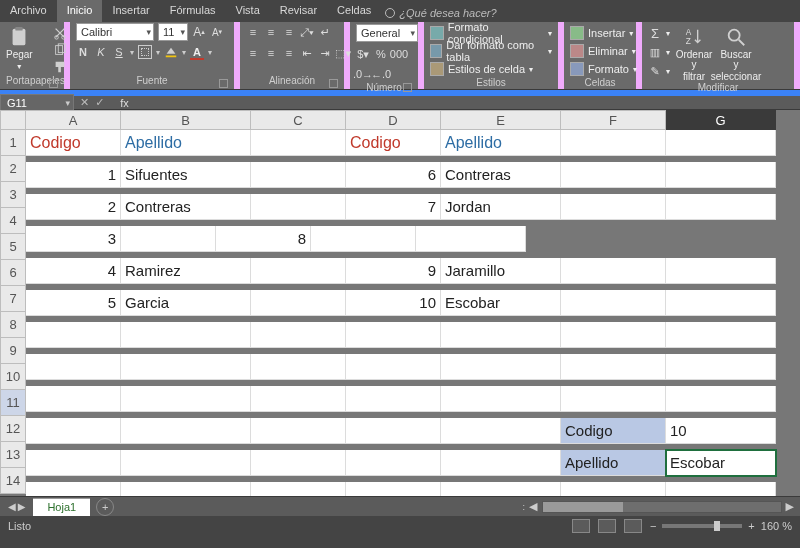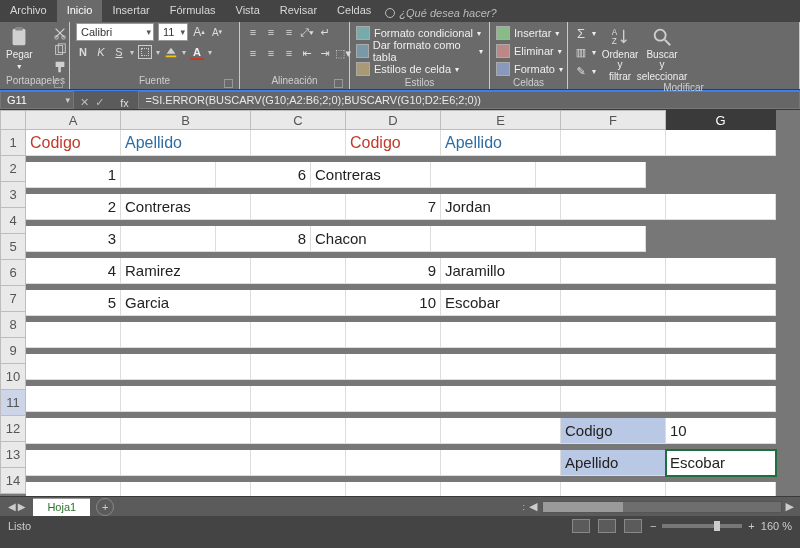--- a/index.html
+++ b/index.html
@@ -8,36 +8,36 @@
   .menubar { display:flex; align-items:stretch; height:22px; background:#444; color:#d8d8d8; font-size:11px; }
   .menubar .tab { padding:4px 10px 0 10px; cursor:default; }
   .menubar .tab.active { background:#6a6a6a; color:#fff; }
   .menubar .spacer { flex:1; }
   .menubar .help { display:flex; align-items:center; gap:4px; color:#bbb; padding:4px 8px 0 4px; font-style:italic;}
   .menubar .help .bulb { width:10px;height:10px;border:1px solid #bbb;border-radius:50%; display:inline-block;}
   .menubar .share { display:flex; align-items:center; gap:4px; padding:4px 12px 0 8px; color:#ddd;}
   .menubar .share svg { width:12px;height:12px; }
   
   .ribbon { display:flex; height:68px; background:#6a6a6a; color:#eee; font-size:10px; border-bottom:1px solid #3a3a3a;}
-  .group { display:flex; flex-direction:column; border-right:1px solid #f0abfc; padding:2px 6px 0 6px; position:relative;}
+  .group { display:flex; flex-direction:column; border-right:6px solid #f0abfc; padding:2px 6px 0 6px; position:relative;}
   .group .body { flex:1; display:flex; align-items:flex-start; gap:20px; }
   .group .label { height:14px; text-align:center; color:#cfcfcf; font-size:10px; position:relative;}
   .group .label .launcher { position:absolute; right:0; bottom:1px; width:9px;height:9px; border:1px solid #999; }
   .big-btn { display:flex; flex-direction:column; align-items:center; justify-content:center; width:36px; gap:2px; padding-top:2px;}
   .big-btn .icn { width:22px;height:22px; }
   .big-btn span { font-size:10px; color:#eee; line-height:10px; text-align:center;}
   .mini-stack { display:flex; flex-direction:column; gap:3px; padding-top:2px;}
   .mini-row { display:flex; gap:4px; align-items:center; height:16px;}
   .mini-icn { width:14px;height:14px; background:#888; border:1px solid #aaa; }
   .sel { background:#fff; color:#333; border:1px solid #999; font-size:11px; height:18px; display:flex; align-items:center; padding:0 14px 0 4px; position:relative;}
   .sel::after{content:"▾"; position:absolute; right:2px; font-size:9px; color:#555;}
   .ribbon-text { font-size:11px; color:#eee; }
   .btnlet { width:14px;height:14px; display:flex;align-items:center;justify-content:center; color:#ddd; font-size:11px;}
   
-  .fbar { display:flex; align-items:flex-end; height:20px; background:#5b5b5b; border-top:1px solid #3b82f6; border-bottom:1px solid #3a3a3a;}
+  .fbar { display:flex; align-items:center; height:20px; background:#5b5b5b; border-top:6px solid #3b82f6; border-bottom:1px solid #3a3a3a;}
   .namebox { width:74px; height:18px; background:#666; color:#fff; font-size:11px; display:flex; align-items:center; padding:0 14px 0 6px; border:1px solid #777; position:relative;}
   .namebox::after{content:"▾"; position:absolute; right:3px; font-size:9px; color:#ccc;}
   .fbar .fx { width:28px; text-align:center; color:#ddd; font-size:11px;}
   .fbar .ops { display:flex; gap:6px; padding:0 6px; color:#bbb; font-size:11px;}
   .formula { flex:1; background:#666; color:#e8e8e8; font-size:11px; height:18px; display:flex; align-items:center; padding:0 6px; border:1px solid #777;}
   
   .sheet { position:relative; height:386px; background:#777; display:flex; }
   .rowhdrs { display:flex; flex-direction:column; }
   .corner { width:26px; height:20px; background:#e9e9e9; border:1px solid #bdbdbd; }
   .rowhdr { width:26px; height:26px; background:#e9e9e9; border:1px solid #bdbdbd; border-top:none; color:#555; font-size:13px; display:flex; align-items:center; justify-content:center;}
@@ -173,20 +173,37 @@
         <span class="btnlet">≡</span>
         <span class="btnlet">≡</span>
         <span class="btnlet">⇤</span>
         <span class="btnlet">⇥</span>
         <span class="btnlet">⬚▾</span>
       </div>
     </div>
     <div class="label"><span>Alineación</span><span class="launcher"></span></div>
   </div>
 
+  <div class="group" style="width:74px">
+    <div class="body" style="flex-direction:column;gap:4px">
+      <div class="sel" style="width:62px">
+          <span>General</span>
+        </div>
+      <div class="mini-row">
+        <span class="btnlet">$▾</span>
+        <span class="btnlet">%</span>
+        <span class="btnlet">000</span>
+      </div>
+      <div class="mini-row">
+        <span class="btnlet">.0→</span>
+        <span class="btnlet">←.0</span>
+      </div>
+    </div>
+    <div class="label"><span>Número</span><span class="launcher"></span></div>
+  </div>
 
   <div class="group" style="width:140px">
     <div class="body" style="flex-direction:column;gap:2px;padding-top:1px">
       <div class="mini-row">
           <span class="mini-icn" style="background:#7aa"></span>
           <span class="ribbon-text">Formato condicional</span>
           <span style="font-size:8px">▾</span>
         </div>
       <div class="mini-row">
           <span class="mini-icn" style="background:#79a"></span>
@@ -263,23 +280,20 @@
 
 <div class="fbar">
   <div class="namebox">
       <span>G11</span>
     </div>
   <div class="ops">
     <span>✕</span>
     <span>✓</span>
   </div>
   <div class="fx">fx</div>
-  <div class="formula">
-      <span>=SI.ERROR(BUSCARV(G10;A2:B6;2;0);BUSCARV(G10;D2:E6;2;0))</span>
-    </div>
 </div>
 
 <div class="sheet">
   <div class="rowhdrs">
     <div class="corner"></div>
     <div class="rowhdr">1</div>
     <div class="rowhdr">2</div>
     <div class="rowhdr">3</div>
     <div class="rowhdr">4</div>
     <div class="rowhdr">5</div>
@@ -310,40 +324,40 @@
         <div class="cell cB hdrB">Apellido</div>
         <div class="cell cC"></div>
         <div class="cell cD hdrA">Codigo</div>
         <div class="cell cE hdrB">Apellido</div>
         <div class="cell cF"></div>
         <div class="cell cG"></div>
       </div>
 
       <div class="row">
           <div class="cell cA num">1</div>
+          <div class="cell cB">Sifuentes</div>
           <div class="cell cC"></div>
           <div class="cell cD num">6</div>
           <div class="cell cE">Contreras</div>
           <div class="cell cF"></div>
           <div class="cell cG"></div>
         </div>
       <div class="row">
           <div class="cell cA num">2</div>
           <div class="cell cB">Contreras</div>
           <div class="cell cC"></div>
           <div class="cell cD num">7</div>
           <div class="cell cE">Jordan</div>
           <div class="cell cF"></div>
           <div class="cell cG"></div>
         </div>
       <div class="row">
           <div class="cell cA num">3</div>
           <div class="cell cC"></div>
           <div class="cell cD num">8</div>
-          <div class="cell cE">Chacon</div>
           <div class="cell cF"></div>
           <div class="cell cG"></div>
         </div>
       <div class="row">
           <div class="cell cA num">4</div>
           <div class="cell cB">Ramirez</div>
           <div class="cell cC"></div>
           <div class="cell cD num">9</div>
           <div class="cell cE">Jaramillo</div>
           <div class="cell cF"></div>

